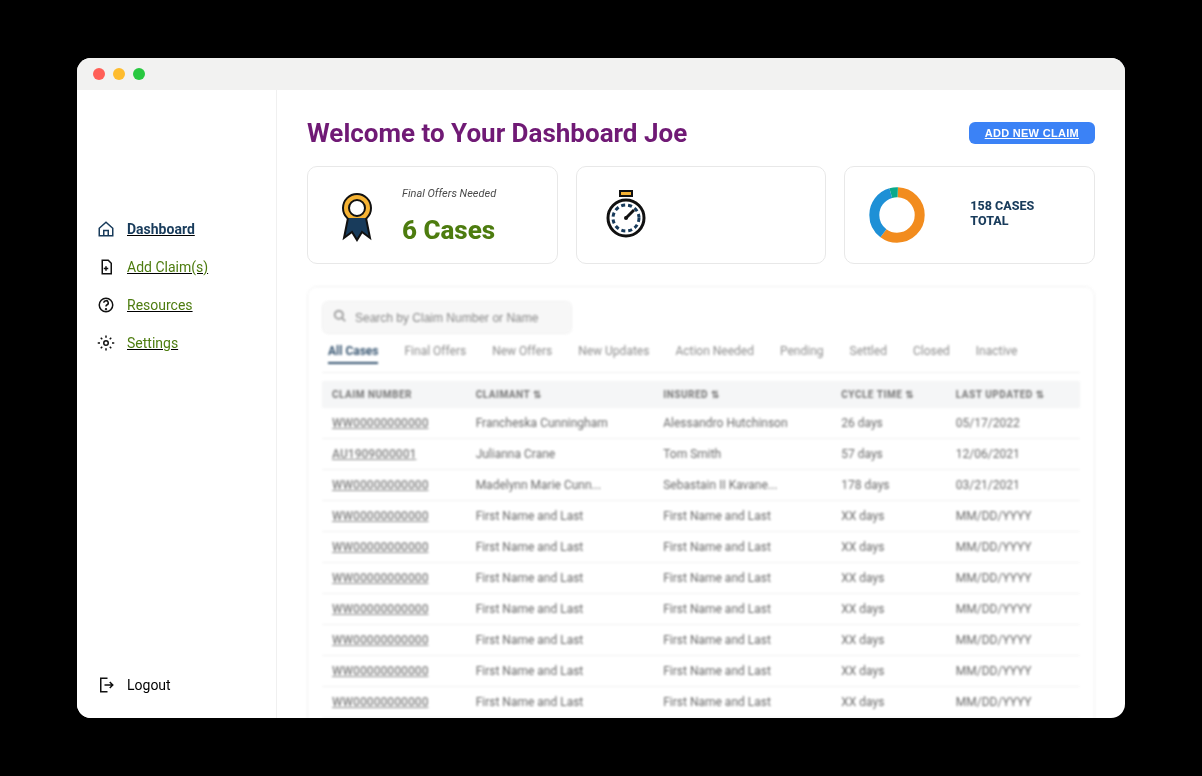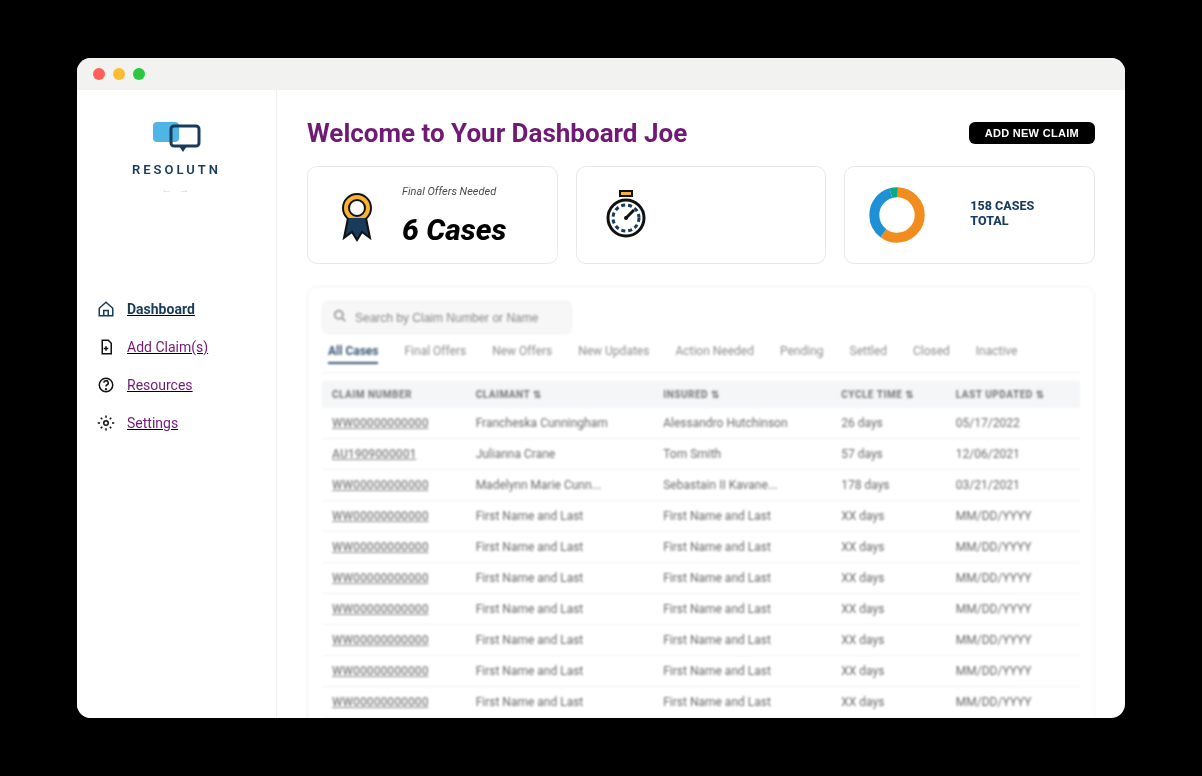--- a/index.html
+++ b/index.html
@@ -53,62 +53,63 @@
   .logo-text {
     color: #193b5a;
     font-weight: 600;
     letter-spacing: 3px;
     font-size: 13px;
     margin-top: 2px;
   }
   .collapse-icon { text-align:center; margin-top:6px; color:#cfd3d7; font-size:11px; letter-spacing:2px;}
 
   .nav { margin-top: 100px; padding: 0 20px; display:flex; flex-direction:column; gap: 20px; text-decoration: underline;}
-  .nav-item { display:flex; align-items:center; gap: 12px; font-size: 14px; color:#701a75; cursor:pointer;}
+  .nav-item { display:flex; align-items:center; gap: 12px; font-size: 14px; color:#4d7c0f; cursor:pointer;}
   .nav-item.active { color:#183b5b; font-weight: 700;}
   .nav-icon { width:18px; height:18px; display:inline-flex; align-items:center; justify-content:center; }
 
   .sidebar-bottom { margin-top:auto; padding: 0 20px 6px 20px; }
   .logout { display:flex; align-items:center; gap:12px; font-size:14px; cursor:pointer; }
 
   .main {
     flex: 1;
     padding: 28px 30px 10px 30px;
     overflow: hidden;
     position: relative;
   }
 
   .header-row { display:flex; justify-content:space-between; align-items:center; margin-bottom: 18px;}
   .page-title { font-size: 26px; font-weight: 700; color:#701a75; }
   .add-claim-btn {
-    background: #000000;
+    background: #3b82f6;
     color:#fff;
     border:none;
     border-radius:6px;
     padding: 5px 16px;
     font-size: 11px;
     font-weight: 700;
     letter-spacing: .3px;
     cursor:pointer;
+    text-decoration:underline;
   }
 
   .stats-row { display:flex; gap: 18px; margin-bottom: 22px;}
   .card {
     background:#fff;
     border:1px solid #e8e8e8;
     border-radius:10px;
     padding: 18px 22px;
     display:flex;
     align-items:center;
     gap: 18px;
     flex:1;
   }
   .card .icon-wrap { width:54px; height:54px; }
   .stat-label { font-size: 11px; color:#4a4a4a; margin-bottom: 17px; font-style: italic;}
-  .stat-value { font-size: 30px; font-weight: 800; color:#000000; line-height:1;font-style:italic;}
+  .stat-value { font-size: 26px; font-weight: 800; color:#4d7c0f; line-height:1;}
 
   .donut-card { display:flex; align-items:center; gap:18px; }
   .donut { width:60px; height:60px; }
   .legend { font-size: 11.5px; margin-left: 25px; }
   .legend-title { font-weight:800; color:#183b5b; font-size:12.5px; margin-bottom:5px;}
   .legend-row { display:flex; align-items:center; gap:6px; margin-bottom:3px;}
   .legend-dot { width:8px; height:8px; border-radius:50%; display:inline-block;}
   .legend-row b { font-weight:700; }
 
   .table-area {
@@ -144,29 +145,20 @@
 <div class="window">
   <div class="titlebar">
     <span class="dot red"></span>
     <span class="dot yellow"></span>
     <span class="dot green"></span>
   </div>
 
   <div class="app">
 
     <aside class="sidebar">
-      <div class="logo-wrap">
-        <svg width="56" height="36" viewBox="0 0 56 36">
-          <rect x="4" y="2" width="26" height="20" rx="4" fill="#4fb4e6"></rect>
-          <rect x="22" y="6" width="28" height="20" rx="3" fill="none" stroke="#183b5b" stroke-width="3"></rect>
-          <path d="M30 26 L34 32 L38 26 Z" fill="#183b5b"></path>
-        </svg>
-        <div class="logo-text">RESOLUTN</div>
-        <div class="collapse-icon">← →</div>
-      </div>
 
       <nav class="nav">
         <div class="nav-item active">
           <span class="nav-icon">
             <svg width="18" height="18" viewBox="0 0 24 24" fill="none" stroke="#183b5b" stroke-width="2">
                 <path d="M3 11 L12 3 L21 11 V21 H3 Z"></path>
                 <path d="M9 21 V14 H15 V21"></path>
               </svg>
           </span>
           <span>Dashboard</span>
@@ -194,20 +186,31 @@
           <span class="nav-icon">
             <svg width="18" height="18" viewBox="0 0 24 24" fill="none" stroke="#111" stroke-width="2">
                 <circle cx="12" cy="12" r="3"></circle>
                 <path d="M12 2v3M12 19v3M4 12H1M23 12h-3M5 5l2 2M17 17l2 2M19 5l-2 2M7 17l-2 2"></path>
               </svg>
           </span>
           <span>Settings</span>
         </div>
       </nav>
 
+      <div class="sidebar-bottom">
+        <div class="logout">
+          <span class="nav-icon">
+            <svg width="18" height="18" viewBox="0 0 24 24" fill="none" stroke="#111" stroke-width="2">
+                <path d="M14 3H5v18h9"></path>
+                <path d="M10 12h11M17 8l4 4-4 4"></path>
+              </svg>
+          </span>
+          <span>Logout</span>
+        </div>
+      </div>
     </aside>
 
     <main class="main">
       <div class="header-row">
         <h1 class="page-title">Welcome to Your Dashboard Joe</h1>
         <button class="add-claim-btn">ADD NEW CLAIM</button>
       </div>
 
       <div class="stats-row">
         <div class="card">

